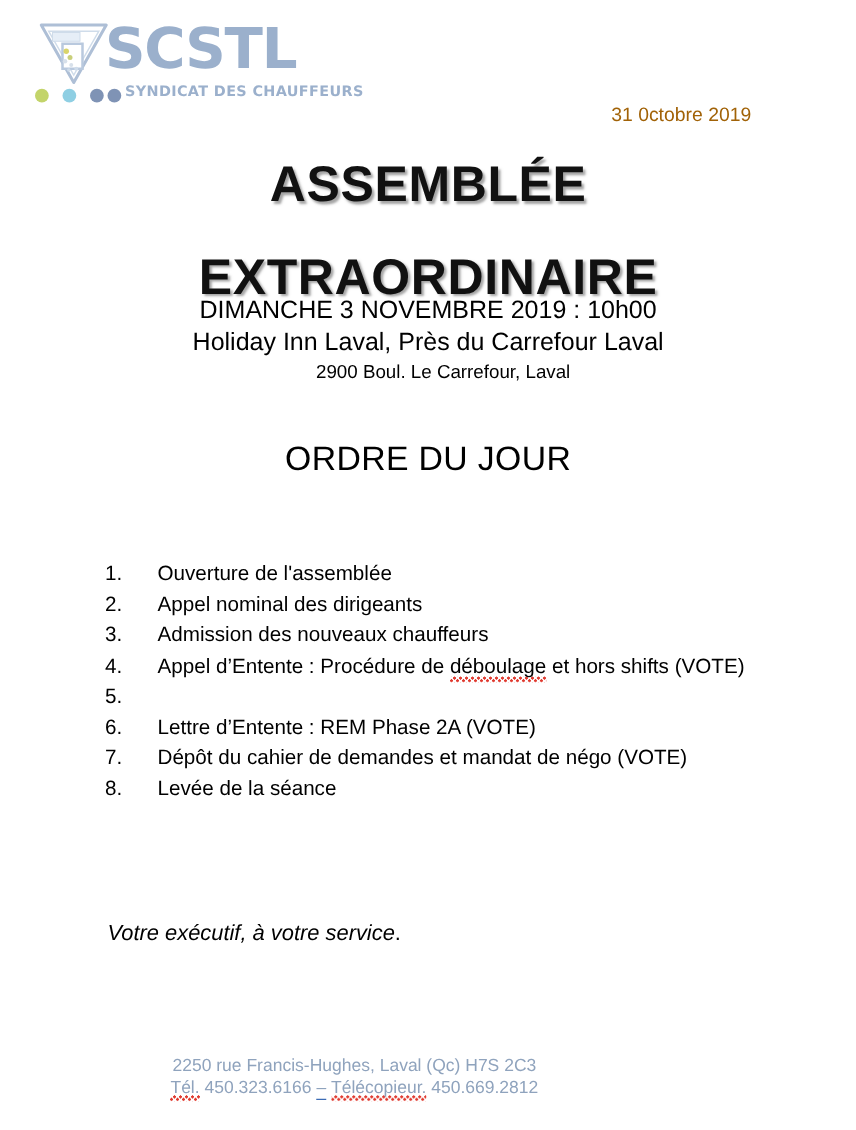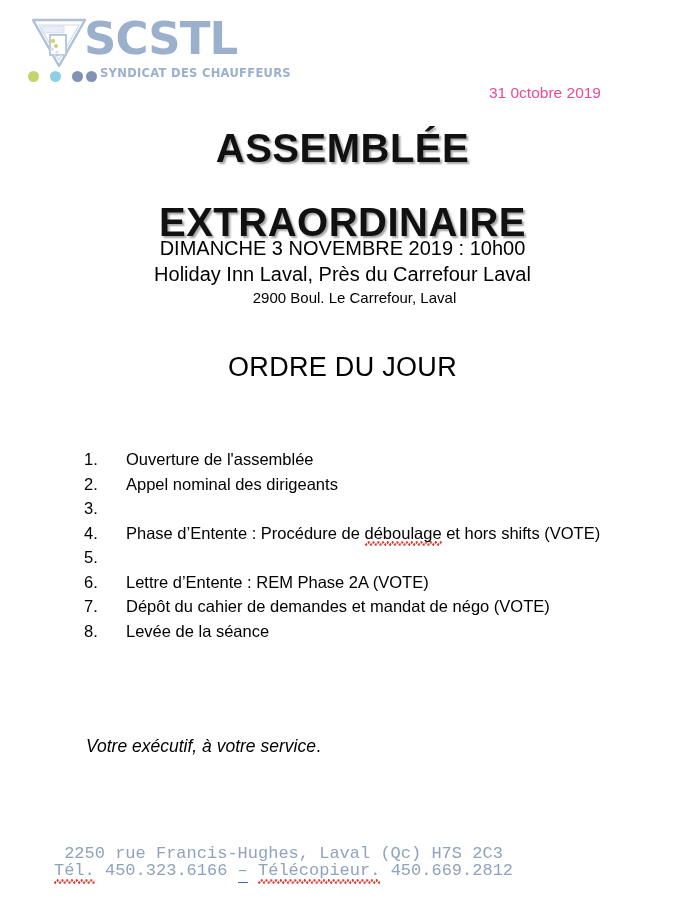--- a/index.html
+++ b/index.html
@@ -67,21 +67,21 @@
     height: 11px;
     border-radius: 50%;
   }
 
   
   .doc-date {
     position: absolute;
     right: 84px;
     top: 84px;
     font-size: 15.5px;
-    color: #ec4899;
+    color: #a16207;
     white-space: nowrap;
   }
 
   
   .main-title {
     position: absolute;
     left: 0;
     width: 685px;
     text-align: center;
     font-size: 40px;
@@ -189,23 +189,22 @@
     font-style: normal;
   }
 
   
   .footer {
     position: absolute;
     left: 0;
     width: 567px;
     text-align: center;
     color: #8fa3bd;
-    font-size: 17px;
-    white-space: nowrap;
-    font-family: Liberation Mono, monospace;
+    font-size: 14px;
+    white-space: nowrap;
   }
   .footer.line1 { top: 844px; }
   .footer.line2 { top: 861px; }
 </style>
 </head>
 <body>
 
 <div class="logo-block">
   <svg class="logo-mark" viewBox="0 0 58 54">
     <path d="M3 4 L55 4 L29 50 Z" fill="none" stroke="#aebfd6" stroke-width="2.4" stroke-linejoin="round"></path>
@@ -249,25 +248,26 @@
     <span class="agenda-text">Ouverture de l'assemblée</span>
   </div>
 
   <div class="agenda-item">
     <span class="agenda-num">2.</span>
     <span class="agenda-text">Appel nominal des dirigeants</span>
   </div>
 
   <div class="agenda-item">
     <span class="agenda-num">3.</span>
+    <span class="agenda-text">Admission des nouveaux chauffeurs</span>
   </div>
 
   <div class="agenda-item">
     <span class="agenda-num">4.</span>
-    <span class="agenda-text"><span>Phase d’Entente : Procédure de </span><span class="sp-err">déboulage</span><span> et hors shifts (VOTE)</span></span>
+    <span class="agenda-text"><span>Appel d’Entente : Procédure de </span><span class="sp-err">déboulage</span><span> et hors shifts (VOTE)</span></span>
   </div>
 
   <div class="agenda-item">
     <span class="agenda-num">5.</span>
   </div>
 
   <div class="agenda-item">
     <span class="agenda-num">6.</span>
     <span class="agenda-text">Lettre d’Entente : REM Phase 2A (VOTE)</span>
   </div>

